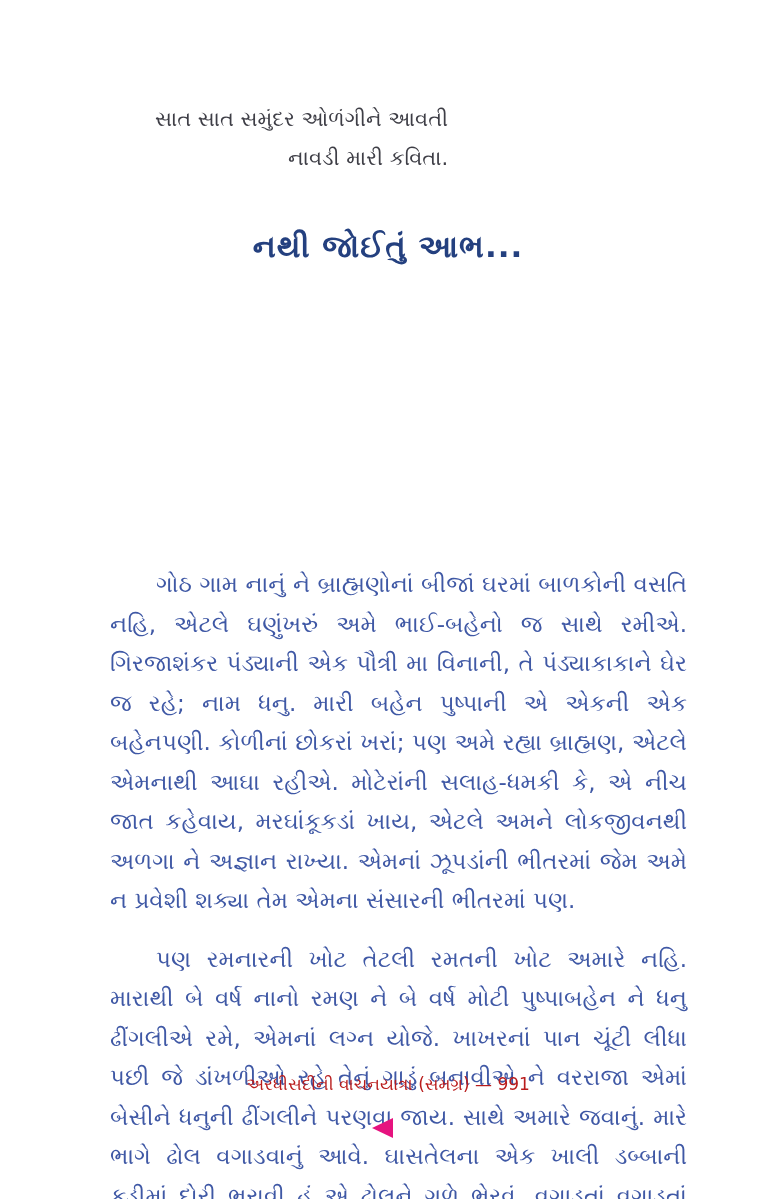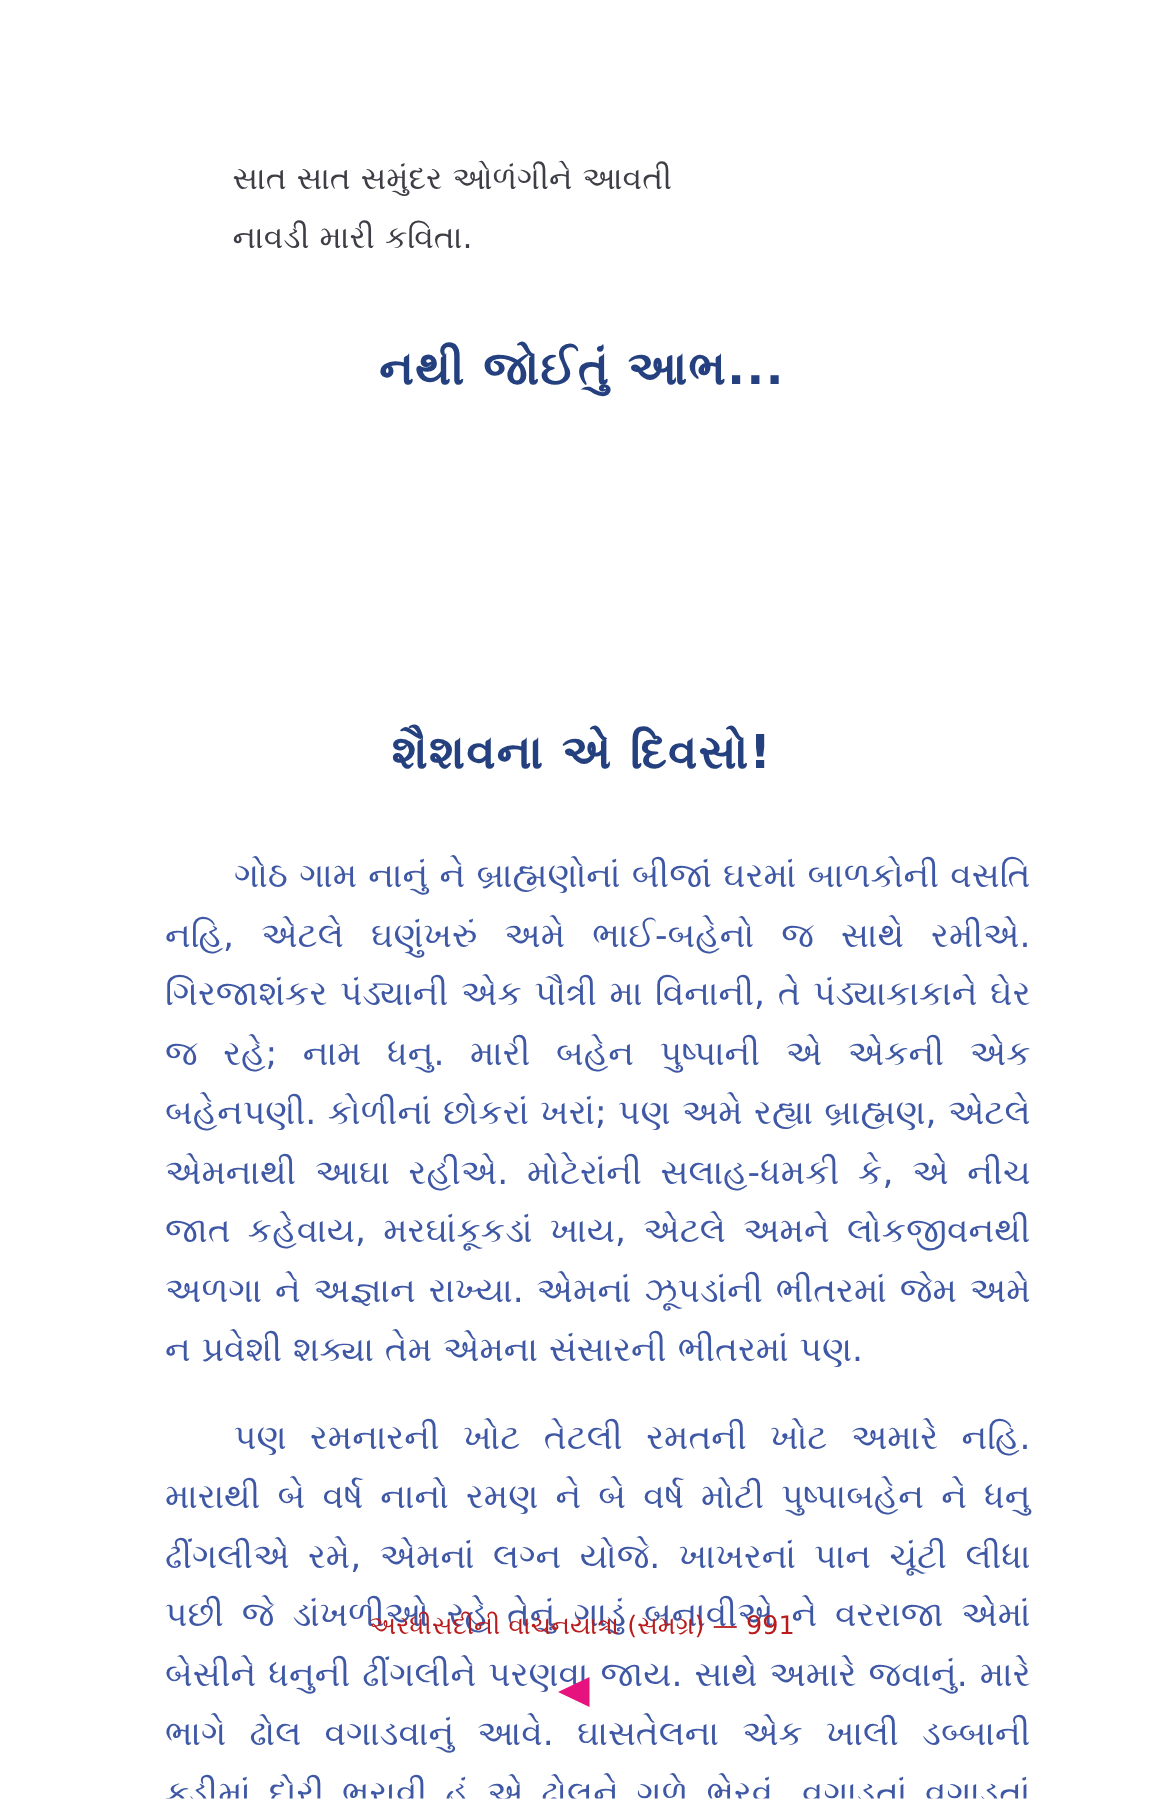--- a/index.html
+++ b/index.html
@@ -11,20 +11,21 @@
     font-family: "DejaVu Sans", sans-serif;
     overflow: hidden;
   }
   .epigraph {
     position: absolute;
     left: 155px;
     top: 100px;
     font-size: 21px;
     line-height: 39px;
     color: #3e3e46;
+    text-align: right;
   }
   .section-heading {
     position: absolute;
     left: 0;
     width: 776px;
     text-align: center;
     font-weight: bold;
     font-size: 31px;
     color: #24407f;
     letter-spacing: 1px;
@@ -80,21 +81,20 @@
 <div class="page">
 
   <div class="epigraph">
     <div>સાત સાત સમુંદર ઓળંગીને આવતી</div>
     <div>નાવડી મારી કવિતા.</div>
   </div>
 
   <div class="section-heading heading-1">નથી જોઈતું આભ...</div>
 
 
-  <div class="section-heading heading-2">શૈશવના એ દિવસો!</div>
 
   <div class="prose">
     <p>ગોઠ ગામ નાનું ને બ્રાહ્મણોનાં બીજાં ઘરમાં બાળકોની વસતિ નહિ, એટલે ઘણુંખરું અમે ભાઈ-બહેનો જ સાથે રમીએ. ગિરજાશંકર પંડ્યાની એક પૌત્રી મા વિનાની, તે પંડ્યાકાકાને ઘેર જ રહે; નામ ધનુ. મારી બહેન પુષ્પાની એ એકની એક બહેનપણી. કોળીનાં છોકરાં ખરાં; પણ અમે રહ્યા બ્રાહ્મણ, એટલે એમનાથી આઘા રહીએ. મોટેરાંની સલાહ-ધમકી કે, એ નીચ જાત કહેવાય, મરઘાંકૂકડાં ખાય, એટલે અમને લોકજીવનથી અળગા ને અજ્ઞાન રાખ્યા. એમનાં ઝૂપડાંની ભીતરમાં જેમ અમે ન પ્રવેશી શક્યા તેમ એમના સંસારની ભીતરમાં પણ.</p>
     <p>પણ રમનારની ખોટ તેટલી રમતની ખોટ અમારે નહિ. મારાથી બે વર્ષ નાનો રમણ ને બે વર્ષ મોટી પુષ્પાબહેન ને ધનુ ઢીંગલીએ રમે, એમનાં લગ્ન યોજે. ખાખરનાં પાન ચૂંટી લીધા પછી જે ડાંખળીઓ રહે તેનું ગાડું બનાવીએ ને વરરાજા એમાં બેસીને ધનુની ઢીંગલીને પરણવા જાય. સાથે અમારે જવાનું. મારે ભાગે ઢોલ વગાડવાનું આવે. ઘાસતેલના એક ખાલી ડબ્બાની કડીમાં દોરી ભરાવી હું એ ઢોલને ગળે ભેરવું. વગાડતાં વગાડતાં ગિરજાશંકરને ઘેર પહોંચીએ. વરકન્યાનાં લગ્ન</p>
   </div>
 
   <div class="footer">અરધીસદીની વાચનયાત્રા (સમગ્ર) — 991</div>
 
   <div class="back-arrow" title=""></div>
 

